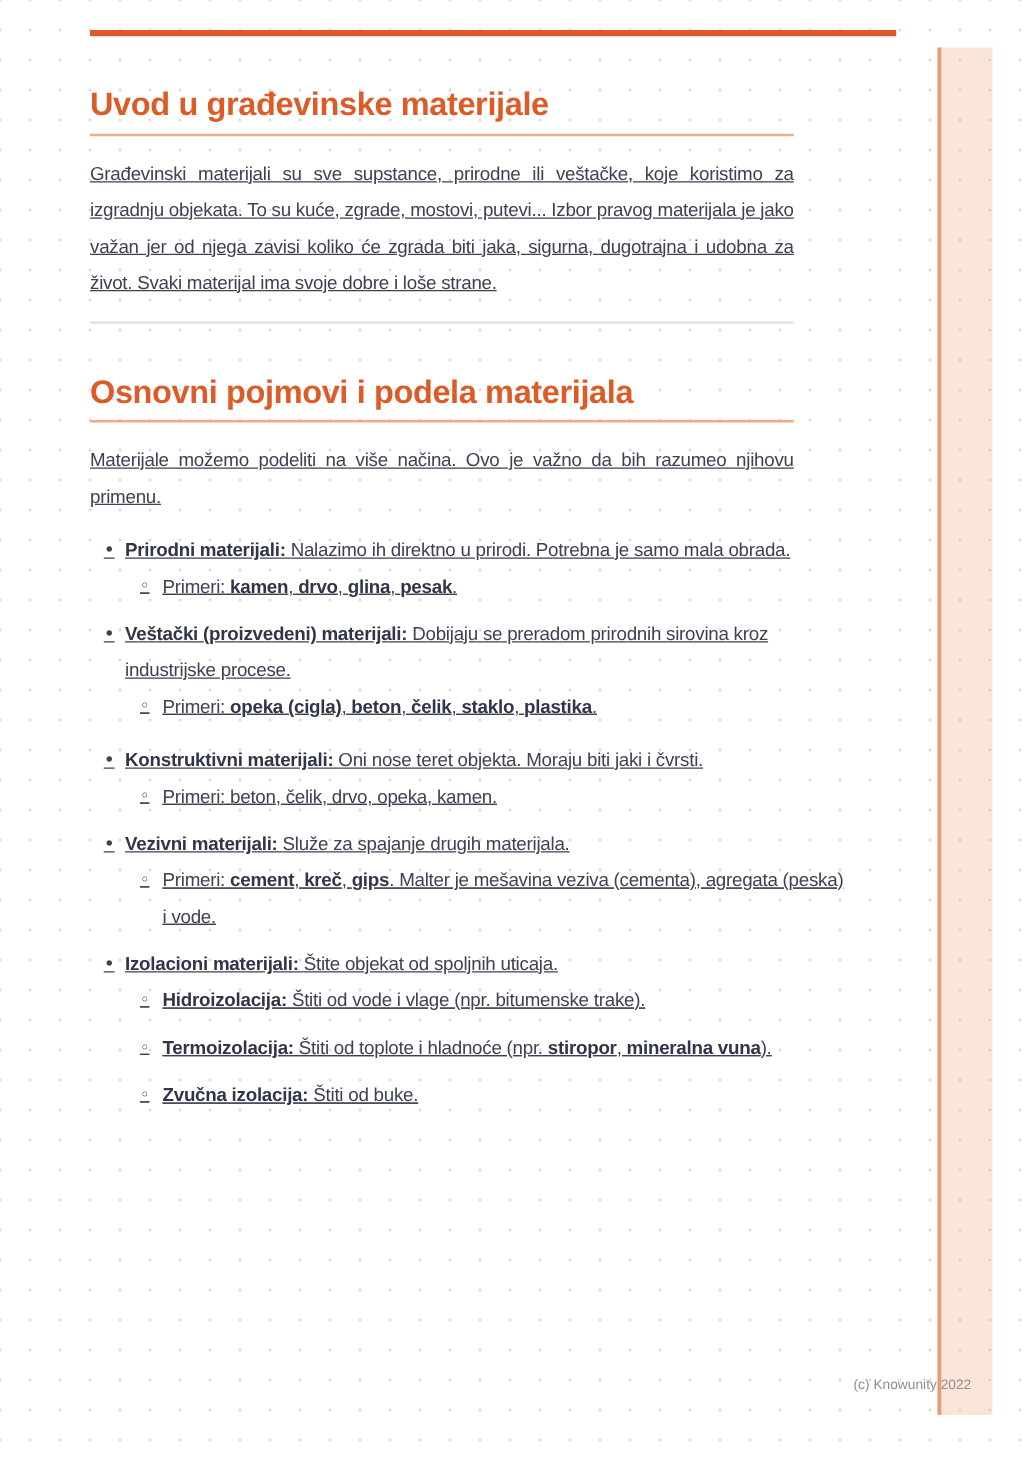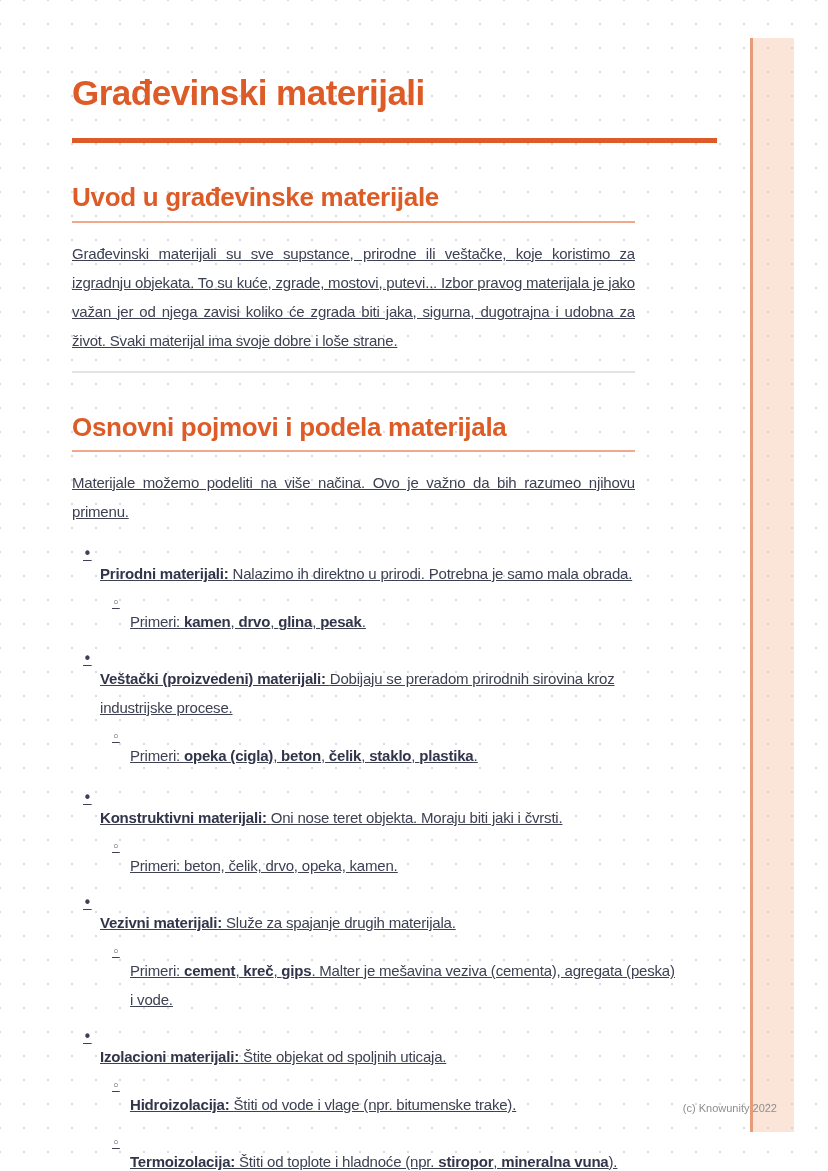--- a/index.html
+++ b/index.html
@@ -91,41 +91,40 @@
   }
   li.list-item{display:flex;margin-top:9px;}
   ul.sub-bullet-list > li.list-item{margin-top:9px;}
   ul.sub-bullet-list > li.list-item:first-child{margin-top:0;}
   .marker{
     flex:0 0 17px;
     font-family:"DejaVu Sans", sans-serif;
     color:#3e4152;
   }
   .sub .marker{flex:0 0 18px;font-size:13px;}
-  .item-text{flex:1;margin-top:19px;}
+  .item-text{flex:1;}
   strong, .b{font-weight:700;color:#32354a;}
   .footer-credit{
     position:absolute;
     top:1101px;right:51px;
     font-size:11px;
     line-height:14px;
     color:#8e8e8c;
     z-index:5;
   }
 </style>
 </head>
 <body>
 
 <div class="page">
 
   <div class="side-band"></div>
 
   <div class="content">
 
-    <h1 class="title">Građevinski materijali</h1>
     <div class="title-rule"></div>
 
     <section>
       <h2 class="section-heading">Uvod u građevinske materijale</h2>
       <div class="heading-underline"></div>
       <p class="body-text paragraph">Građevinski materijali su sve supstance, prirodne ili veštačke, koje koristimo za izgradnju objekata. To su kuće, zgrade, mostovi, putevi... Izbor pravog materijala je jako važan jer od njega zavisi koliko će zgrada biti jaka, sigurna, dugotrajna i udobna za život. Svaki materijal ima svoje dobre i loše strane.</p>
       <div class="section-divider"></div>
     </section>
 
     <section>

